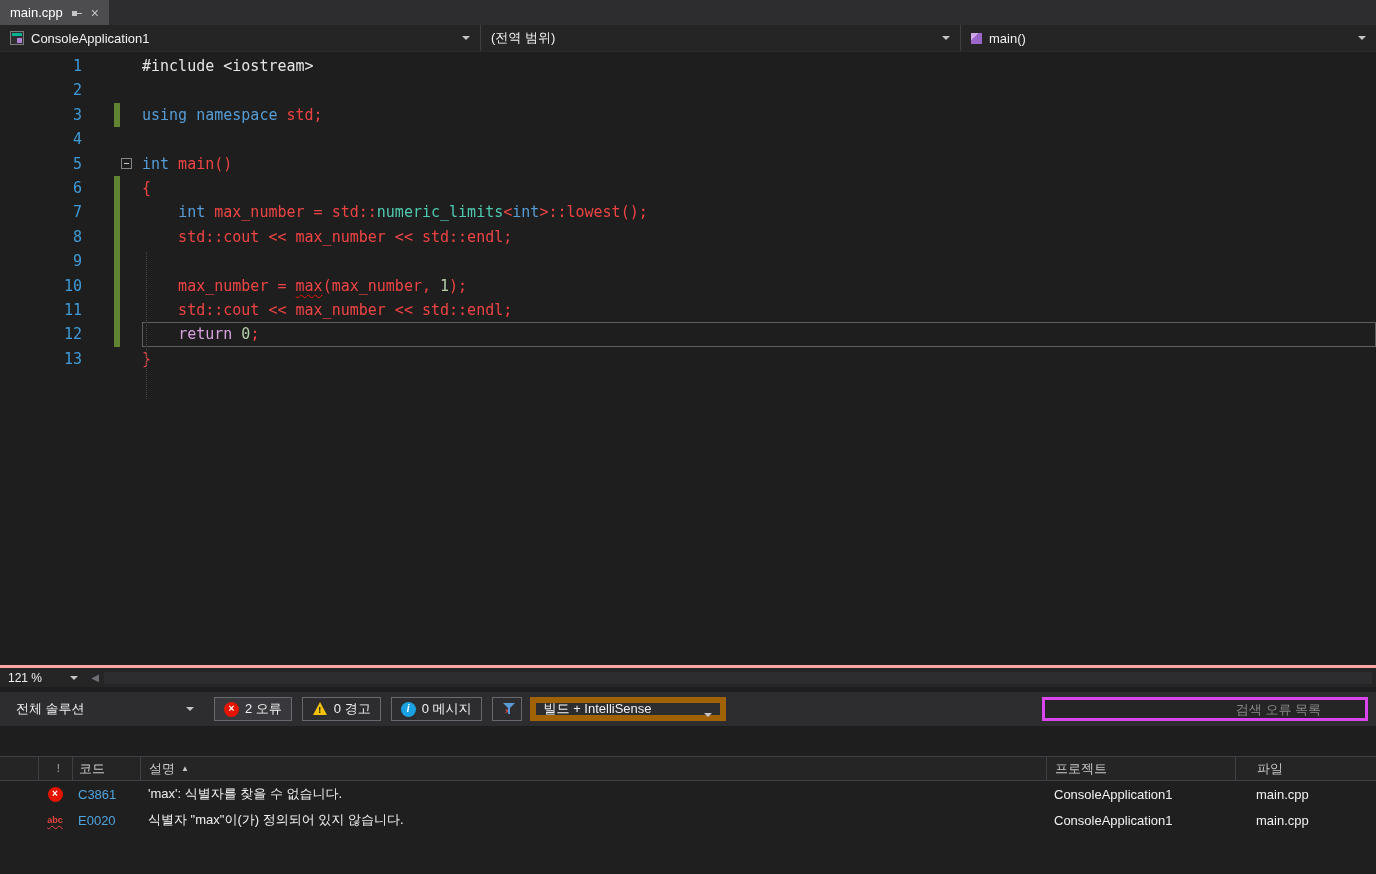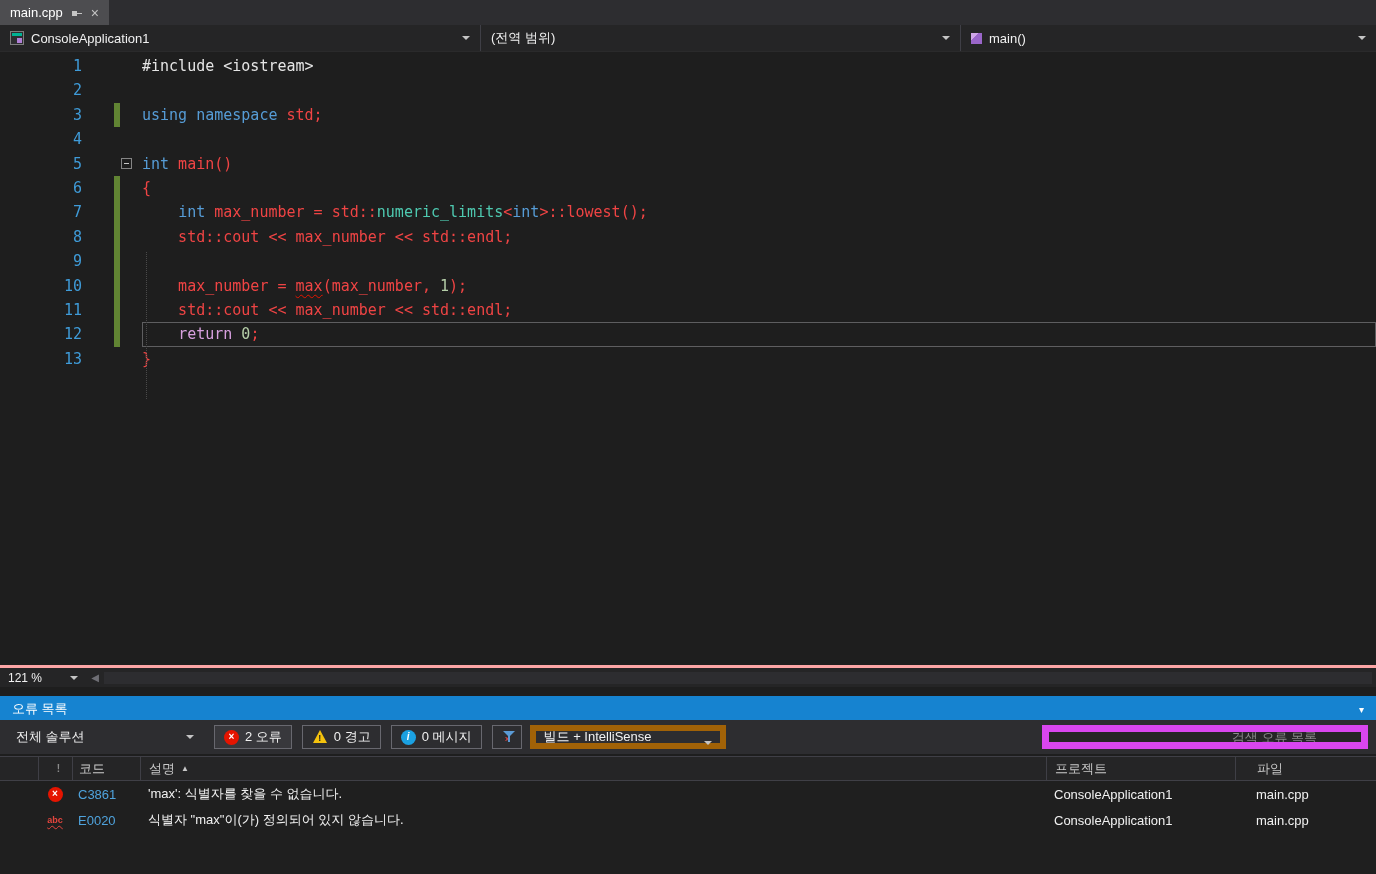--- a/index.html
+++ b/index.html
@@ -58,39 +58,39 @@
   .zoom-ctl .dd-arrow { position:absolute; right:8px; top:9px; }
   .scroll-left { width:18px; color:#6e6e74; font-size:10px; text-align:center; }
   .hscroll-track { flex:1; height:12px; background:#2d2d30; margin-right:4px; }
 
   .gap-strip { position:absolute; left:0; top:687px; width:1376px; height:9px; background:#1e1e1e; }
 
   
   .panel-title { position:absolute; left:0; top:696px; width:1376px; height:26px; background:#1683d0; color:#ffffff; font-size:13px; display:flex; align-items:center; padding:0 12px; }
   .panel-title .chev { margin-left:auto; color:#ffffff; font-size:10px; }
 
-  .el-toolbar { position:absolute; left:0; top:720px; width:1376px; height:34px; background:#2d2d30; display:flex; align-items:center; padding:0 8px; color:#f1f1f1; font-size:13px; }
+  .el-toolbar { position:absolute; left:0; top:692px; width:1376px; height:34px; background:#2d2d30; display:flex; align-items:center; padding:0 8px; color:#f1f1f1; font-size:13px; }
   .tb-dd { position:relative; width:192px; height:24px; display:flex; align-items:center; padding:0 8px; color:#f1f1f1; }
   .tb-dd .dd-arrow { position:absolute; right:6px; top:10px; }
   .tb-btn { display:inline-flex; align-items:center; gap:6px; height:24px; padding:0 9px; border:1px solid #68686f; color:#f1f1f1; background:transparent; font-size:13px; }
   .tb-btn.first { margin-left:14px; background:#38383c; }
   .tb-btn + .tb-btn { margin-left:10px; }
   .err-circle { width:15px; height:15px; border-radius:50%; background:#e51400; color:#ffffff; font-size:10px; font-weight:bold; display:inline-flex; align-items:center; justify-content:center; line-height:1; }
   .warn-tri { position:relative; width:16px; height:14px; display:inline-block; }
   .warn-tri::before { content:""; position:absolute; left:1px; top:0; width:0; height:0; border-left:7px solid transparent; border-right:7px solid transparent; border-bottom:13px solid #f4c20d; }
   .warn-tri::after { content:"!"; position:absolute; left:0; right:0; top:3px; text-align:center; color:#1e1e1e; font-size:9px; font-weight:bold; }
   .info-circle { width:15px; height:15px; border-radius:50%; background:#1ba1e2; color:#ffffff; font-size:10px; font-weight:bold; font-style:italic; display:inline-flex; align-items:center; justify-content:center; line-height:1; }
   .filter-btn { margin-left:14px; width:30px; justify-content:center; }
   .funnel { position:relative; width:14px; height:14px; display:inline-block; }
   .funnel::before { content:""; position:absolute; left:1px; top:1px; width:0; height:0; border-left:6px solid transparent; border-right:6px solid transparent; border-top:6px solid #5b9bd5; }
   .funnel::after { content:""; position:absolute; left:6px; top:6px; width:2px; height:6px; background:#5b9bd5; }
   .funnel-x { position:absolute; right:2px; bottom:1px; color:#d14545; font-size:8px; font-weight:bold; line-height:1; }
   .build-dd { position:relative; margin-left:8px; width:196px; height:24px; border:6px solid #a16207; display:flex; align-items:center; padding:0 8px; }
   .build-dd .dd-arrow { position:absolute; right:8px; top:10px; }
-  .el-search { margin-left:auto; width:326px; height:24px; background:#252526; border:7px solid #d946ef; color:#cccccc; font-size:13px; text-align:right; padding-right:44px; font-family:"Liberation Sans", sans-serif; }
+  .el-search { margin-left:auto; width:326px; height:24px; background:#252526; border:3px solid #d946ef; color:#cccccc; font-size:13px; text-align:right; padding-right:44px; font-family:"Liberation Sans", sans-serif; }
   .el-search::placeholder { color:#8a8a8a; }
 
   .el-header { position:absolute; left:0; top:756px; width:1376px; height:25px; background:#252526; border-top:1px solid #3f3f46; border-bottom:1px solid #3f3f46; display:flex; align-items:center; color:#c8c8c8; font-size:13px; }
   .el-rows-area { position:absolute; left:0; top:781px; width:1376px; height:93px; background:#1f1f1f; }
   .hc { height:100%; display:flex; align-items:center; padding-left:6px; border-left:1px solid #3f3f46; }
   .hc.no-sep { border-left:none; }
   .col-gutter { width:38px; flex:0 0 auto; }
   .col-icon { width:34px; flex:0 0 auto; display:flex; justify-content:center; align-items:center; }
   .col-code { width:68px; flex:0 0 auto; padding-left:6px; }
   .col-desc { width:906px; flex:0 0 auto; padding-left:8px; overflow:hidden; white-space:nowrap; }

